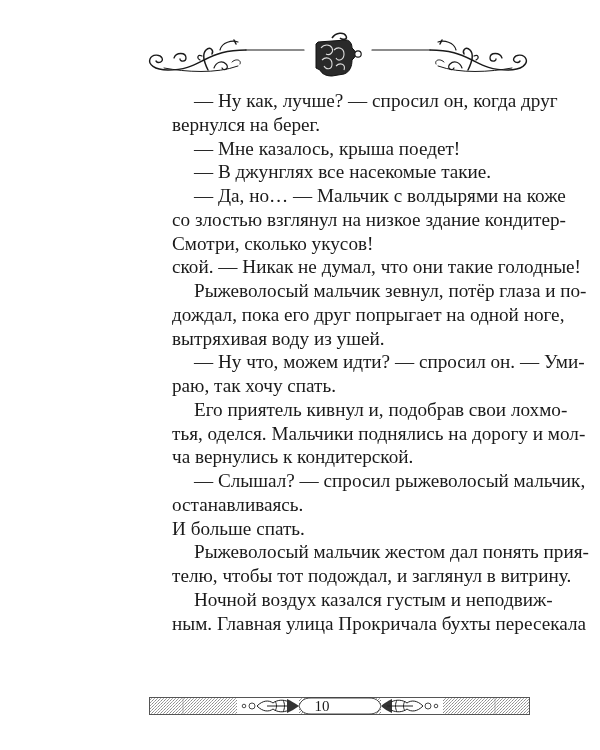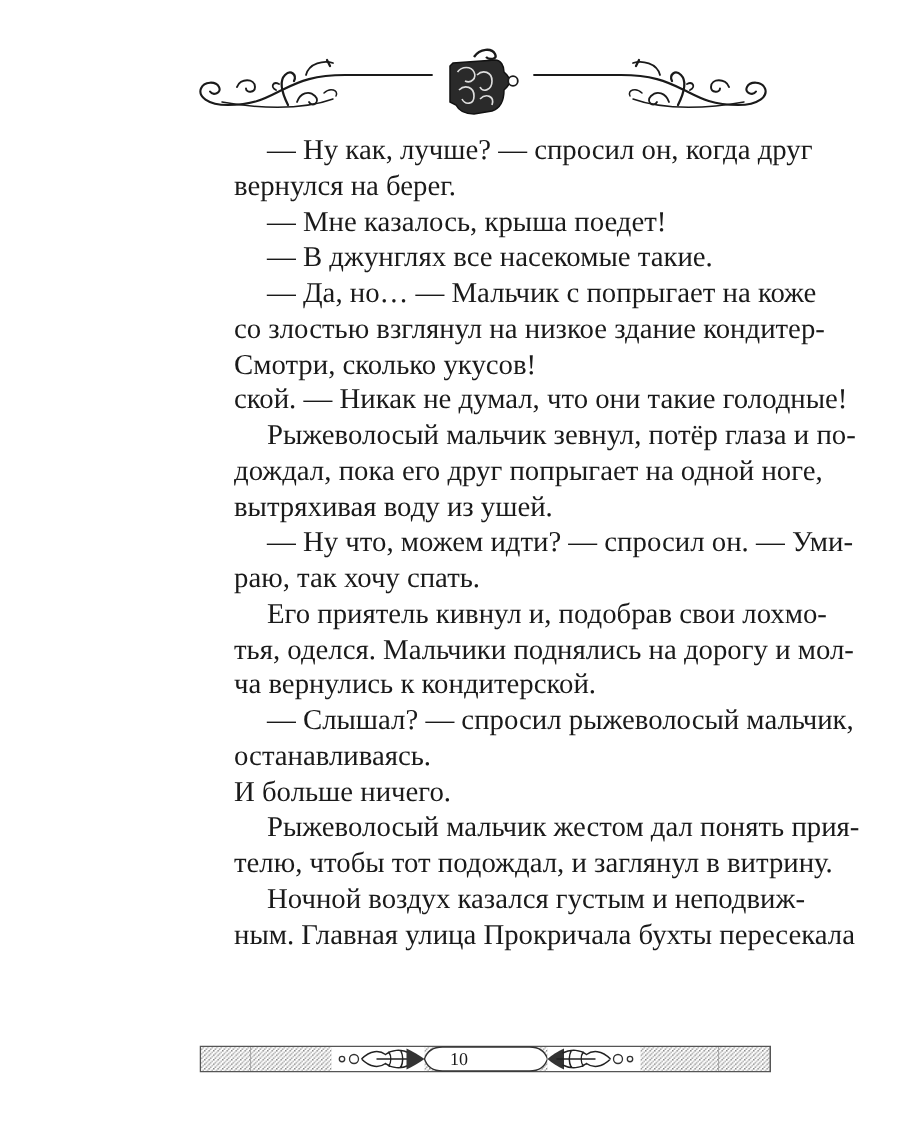--- a/index.html
+++ b/index.html
@@ -10,21 +10,21 @@
     body {
       width: 600px;
       height: 750px;
       position: relative;
       overflow: hidden;
       font-family: "Liberation Serif", "DejaVu Serif", serif;
       color: #1a1a1a;
     }
     .page {
       position: absolute;
-      left: 0; top: 0;
+      left: 16px; top: 0;
       width: 512px; height: 750px;
     }
     .header-ornament {
       position: absolute;
       left: 130px;
       top: 32px;
       width: 384px;
       height: 56px;
     }
     .header-ornament svg { display: block; }
@@ -61,21 +61,21 @@
       height: 18px;
     }
     .footer-band svg { display: block; }
     .page-number {
       position: absolute;
       left: 283px;
       top: 697px;
       width: 46px;
       height: 18px;
       text-align: center;
-      font-size: 12px;
+      font-size: 15px;
       line-height: 18px;
       color: #1a1a1a;
     }
   </style>
 </head>
 <body>
 
 <div class="page">
 
   <div class="header-ornament">
@@ -121,21 +121,21 @@
       <span class="line indent">— Ну как, лучше? — спросил он, когда друг</span>
       <span class="line last">вернулся на берег.</span>
     </div>
     <div class="para">
       <span class="line indent last">— Мне казалось, крыша поедет!</span>
     </div>
     <div class="para">
       <span class="line indent last">— В джунглях все насекомые такие.</span>
     </div>
     <div class="para">
-      <span class="line indent">— Да, но… — Мальчик с попрыгает на коже</span>
+      <span class="line indent">— Да, но… — Мальчик с волдырями на коже</span>
       <span class="line">со злостью взглянул на низкое здание кондитер-</span>
       <span class="line last">Смотри, сколько укусов!</span>
       <span class="line">ской. — Никак не думал, что они такие голодные!</span>
     </div>
     <div class="para">
       <span class="line indent">Рыжеволосый мальчик зевнул, потёр глаза и по-</span>
       <span class="line">дождал, пока его друг попрыгает на одной ноге,</span>
       <span class="line last">вытряхивая воду из ушей.</span>
     </div>
     <div class="para">
@@ -145,21 +145,21 @@
     <div class="para">
       <span class="line indent">Его приятель кивнул и, подобрав свои лохмо-</span>
       <span class="line">тья, оделся. Мальчики поднялись на дорогу и мол-</span>
       <span class="line last">ча вернулись к кондитерской.</span>
     </div>
     <div class="para">
       <span class="line indent">— Слышал? — спросил рыжеволосый мальчик,</span>
       <span class="line last">останавливаясь.</span>
     </div>
     <div class="para">
-      <span class="line last">И больше ничего.</span>
+      <span class="line last">И больше спать.</span>
     </div>
     <div class="para">
       <span class="line indent">Рыжеволосый мальчик жестом дал понять прия-</span>
       <span class="line last">телю, чтобы тот подождал, и заглянул в витрину.</span>
     </div>
     <div class="para">
       <span class="line indent">Ночной воздух казался густым и неподвиж-</span>
       <span class="line">ным. Главная улица Прокричала бухты пересекала</span>
     </div>
   </div>

